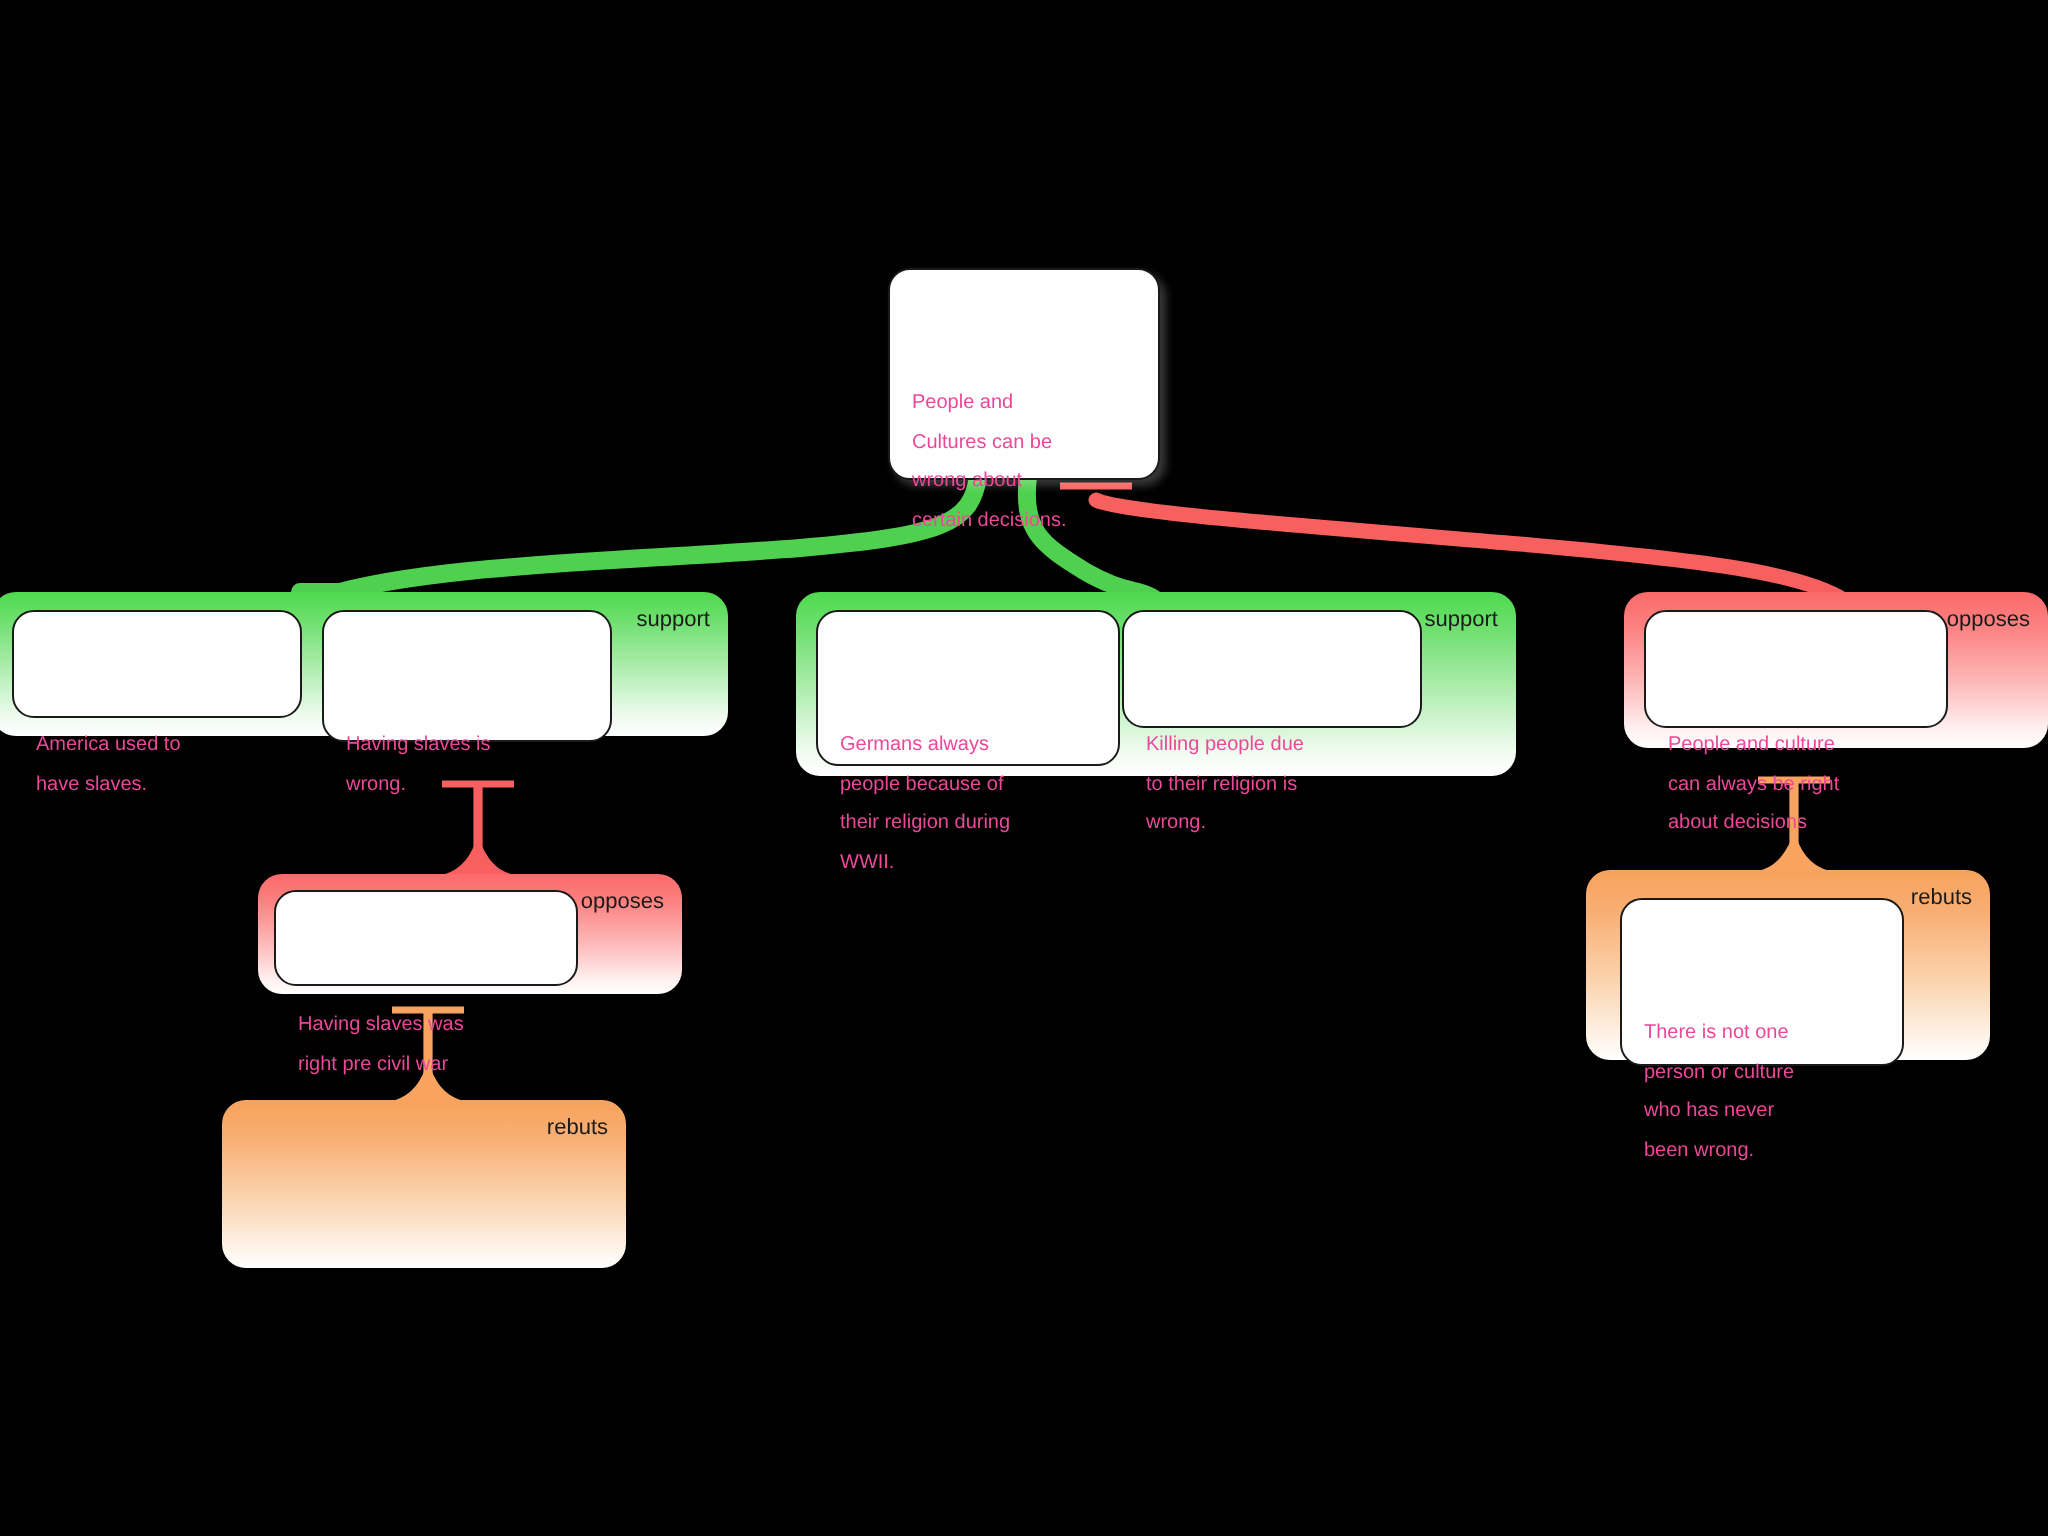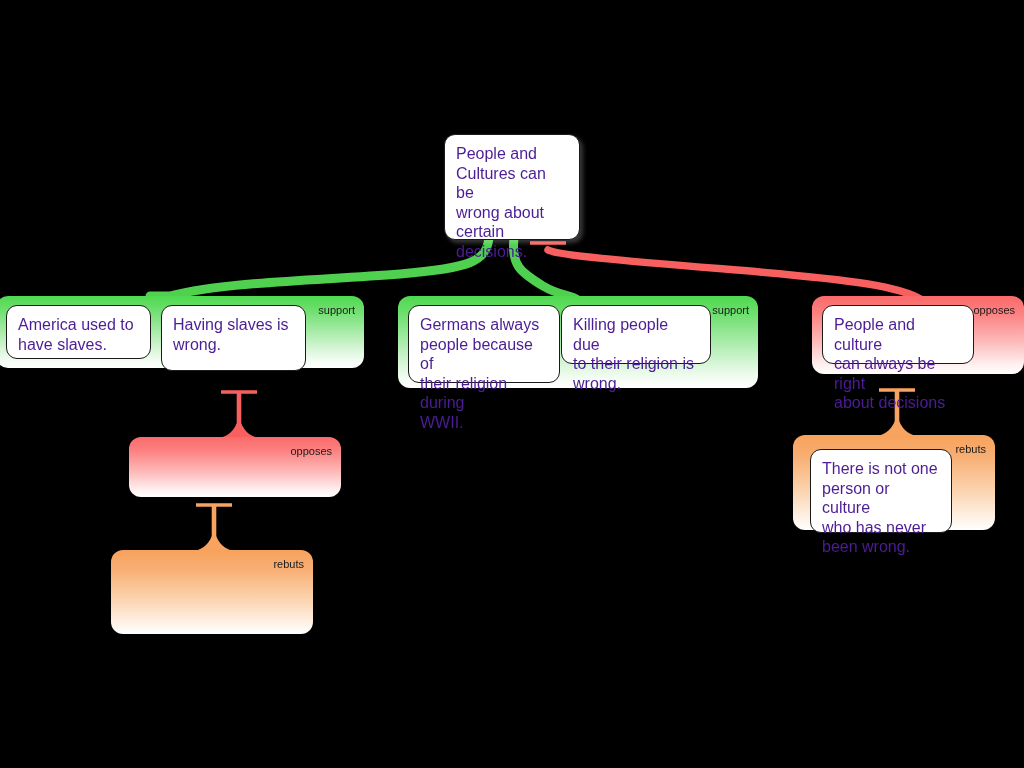--- a/index.html
+++ b/index.html
@@ -13,21 +13,21 @@
   .group.support{background:linear-gradient(to bottom,#4ed94e 0%,#72e072 22%,#b9efb9 58%,#f2fcf2 88%,#ffffff 100%);}
   .group.opposes{background:linear-gradient(to bottom,#fb6a6a 0%,#fc8080 22%,#fdb9b9 58%,#fff0f0 88%,#ffffff 100%);}
   .group.rebuts{background:linear-gradient(to bottom,#f7a25c 0%,#f8ae72 22%,#fbd3ae 58%,#fef3e8 88%,#ffffff 100%);}
 
   .group-label{position:absolute;top:8px;right:9px;font-size:11px;color:#1a1a1a;
                line-height:12px;letter-spacing:0;white-space:nowrap;}
 
   
   .card{position:absolute;background:#fff;border:1.3px solid #1a1a1a;border-radius:11px;
         box-sizing:border-box;padding:9px 11px 8px 11px;}
-  .card .txt{font-size:16px;line-height:19.5px;color:#4c1d95;white-space:pre-line;}
+  .card .txt{font-size:10px;line-height:19.5px;color:#ec4899;white-space:pre-line;margin-top:48px;}
 
   
   .card.root{box-shadow:3px 3px 4px rgba(255,255,255,0.22);border-width:1.2px;}
 </style>
 </head>
 <body>
 
 <div id="stage">
 
   <svg class="links" viewBox="0 0 1024 768">
@@ -94,20 +94,24 @@
     <div class="group-label">opposes</div>
     <div class="card" style="left:10px;top:9px;width:152px;height:59px;">
       <div class="txt">People and culture
 can always be right
 about decisions</div>
     </div>
   </div>
 
   <div class="group opposes" style="left:129px;top:437px;width:212px;height:60px;">
     <div class="group-label">opposes</div>
+    <div class="card" style="left:8px;top:8px;width:152px;height:48px;">
+      <div class="txt">Having slaves was
+right pre civil war</div>
+    </div>
   </div>
 
   <div class="group rebuts" style="left:111px;top:550px;width:202px;height:84px;">
     <div class="group-label">rebuts</div>
   </div>
 
   <div class="group rebuts" style="left:793px;top:435px;width:202px;height:95px;">
     <div class="group-label">rebuts</div>
     <div class="card" style="left:17px;top:14px;width:142px;height:84px;">
       <div class="txt">There is not one

